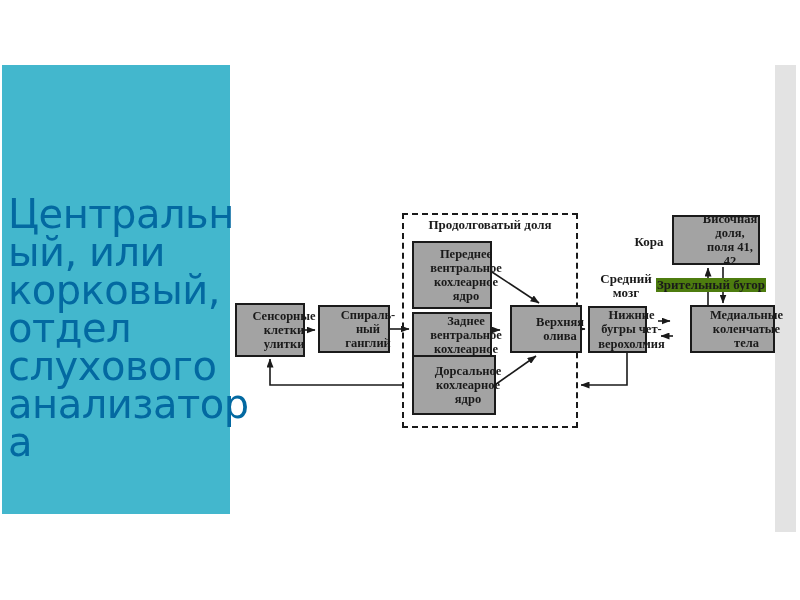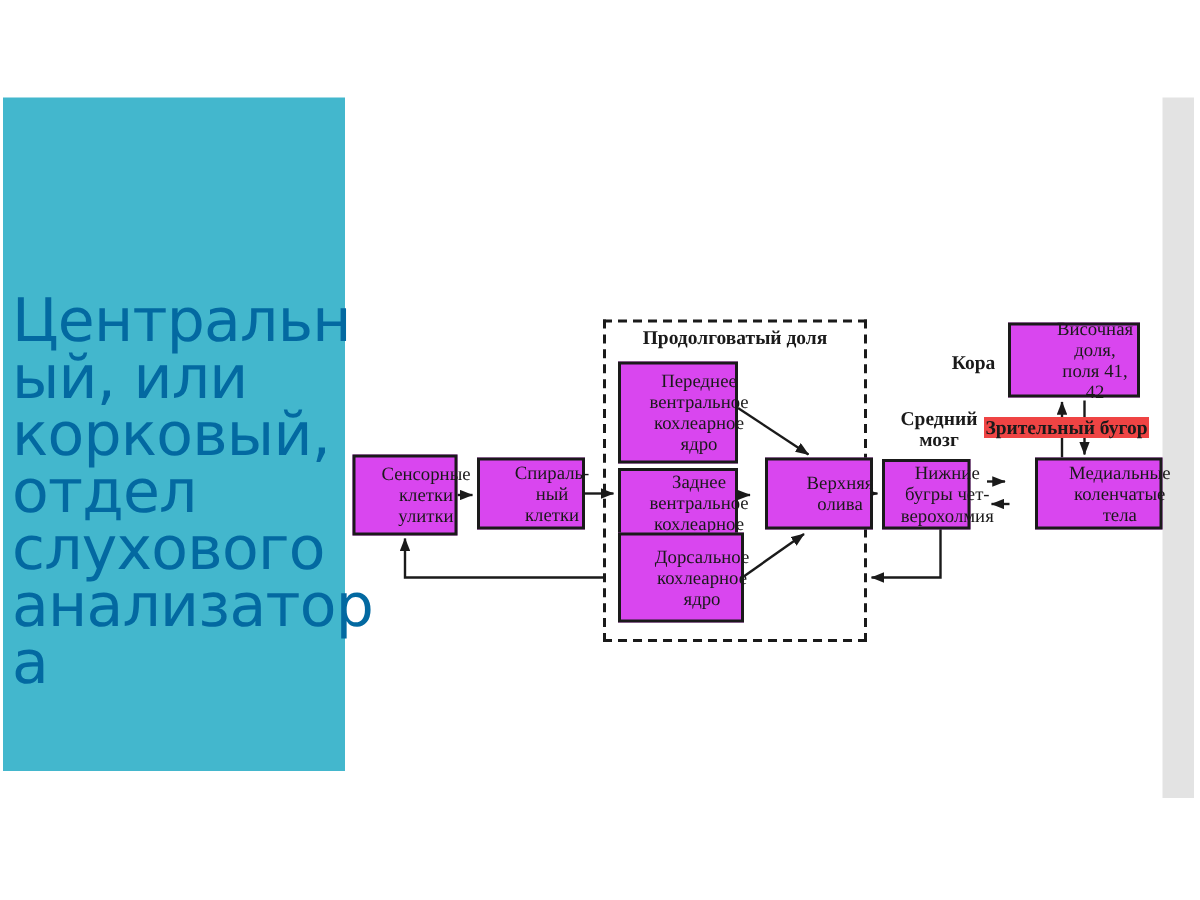--- a/index.html
+++ b/index.html
@@ -22,44 +22,44 @@
     position:absolute;left:775px;top:65px;width:21px;height:467px;
   }
   
   .arrows-svg{position:absolute;left:0;top:0;z-index:1;pointer-events:none;}
   .dashed-box{
     position:absolute;left:402px;top:213px;width:176px;height:215px;
     border:2px dashed #1a1a1a;box-sizing:border-box;background:transparent;z-index:2;
   }
   .dbox{
     position:absolute;box-sizing:border-box;z-index:3;
-    background:#d946ef;border:2px solid #1a1a1a;
+    background:#a3a3a3;border:2px solid #1a1a1a;
     display:flex;align-items:center;justify-content:center;text-align:center;
-    font-size:12.5px;font-weight:400;line-height:1.13;color:#1a1a1a;
+    font-size:12.5px;font-weight:700;line-height:1.13;color:#1a1a1a;
     white-space:pre-line;
     padding-left:28px;
   }
   .dlabel{
     position:absolute;z-index:4;text-align:center;
     font-size:13px;font-weight:700;color:#1a1a1a;line-height:1.1;
     white-space:pre-line;
   }
   .b-sensory   {left:235px;top:303px;width:70px;height:54px;text-align:center;}
   .b-spiral    {left:318px;top:305px;width:72px;height:48px;}
   .b-anterior  {left:412px;top:241px;width:80px;height:68px;}
   .b-posterior {left:412px;top:297px;width:80px;height:60px;margin-top:15px;}
   .b-dorsal    {left:412px;top:355px;width:84px;height:60px;}
   .b-olive     {left:510px;top:305px;width:72px;height:48px;}
   .b-colliculi {left:588px;top:306px;width:59px;height:47px;}
   .b-geniculate{left:690px;top:305px;width:85px;height:48px;}
   .b-temporal  {left:672px;top:215px;width:88px;height:50px;}
   .l-medulla  {left:412px;top:218px;width:156px;}
   .l-midbrain {left:596px;top:272px;width:60px;}
   .l-cortex   {left:630px;top:235px;width:38px;}
-  .l-thalamus {left:656px;top:278px;width:110px;background:#ef4444;}
+  .l-thalamus {left:656px;top:278px;width:110px;background:#4d7c0f;}
 </style>
 </head>
 <body>
 
 <svg class="arrows-svg" width="800" height="600" viewBox="0 0 800 600">
   <defs>
     <marker id="ah" markerWidth="9" markerHeight="7" refX="8.5" refY="3.5" orient="auto" markerUnits="userSpaceOnUse">
       <path d="M0,0 L9,3.5 L0,7 Z" fill="#1a1a1a"></path>
     </marker>
   </defs>
@@ -91,21 +91,21 @@
 <div class="right-strip" style="background: rgb(227, 227, 227);"></div>
 
 <div class="dashed-box"></div>
 <div class="dlabel l-medulla">Продолговатый доля</div>
 
 <div class="dbox b-sensory">Сенсорные
 клетки
 улитки</div>
 <div class="dbox b-spiral">Спираль-
 ный
-клетки</div>
+ганглий</div>
 <div class="dbox b-anterior">Переднее
 вентральное
 кохлеарное
 ядро</div>
 <div class="dbox b-posterior">Заднее
 вентральное
 кохлеарное
 ядро</div>
 <div class="dbox b-dorsal">Дорсальное
 кохлеарное

